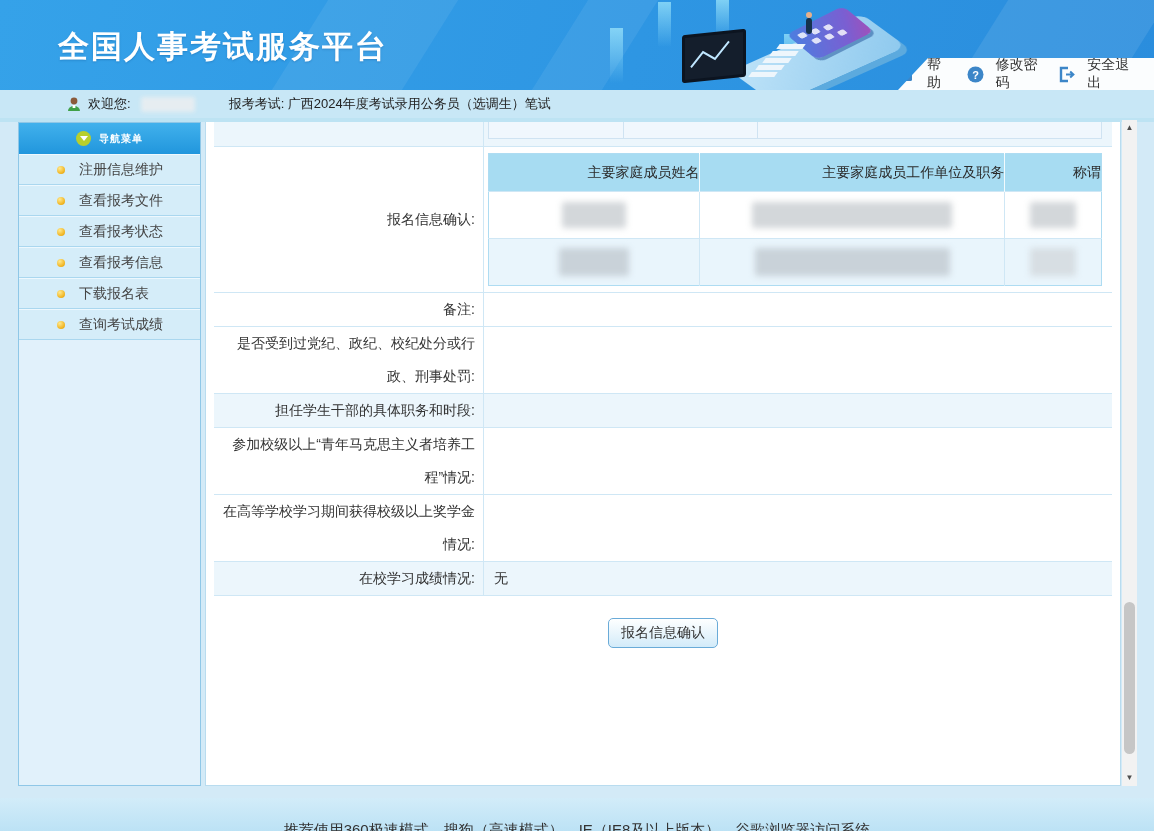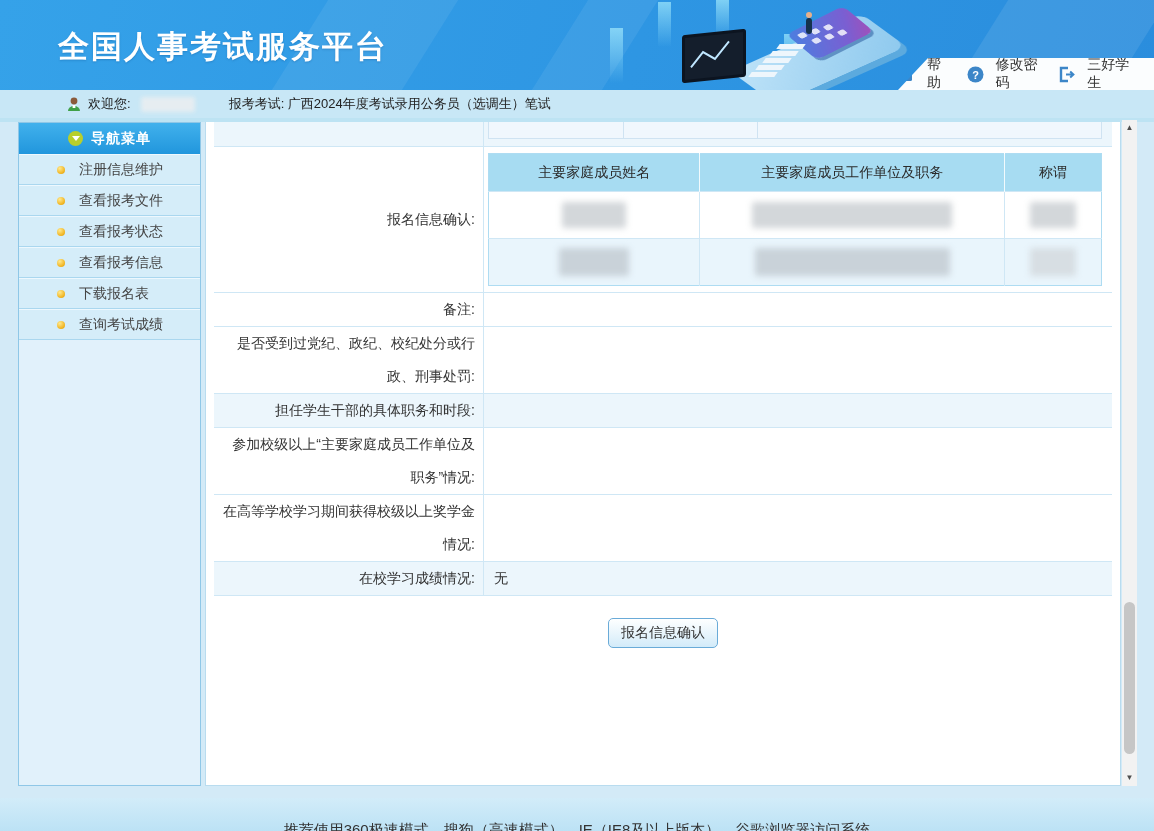--- a/index.html
+++ b/index.html
@@ -45,21 +45,21 @@
   .welcome-bar { position:absolute; top:90px; left:0; width:1154px; height:28px; background:#c8e7f6;
     display:flex; align-items:center; padding-left:66px; font-size:13px; color:#222; }
   .avatar { width:16px; height:16px; margin-right:6px; flex:none; }
   .name-blur { display:inline-block; width:54px; height:15px; background:#e6edf1; filter:blur(2px);
     margin:0 34px 0 10px; border-radius:2px; }
   .divider-strip { position:absolute; top:118px; left:0; width:1154px; height:4px; background:#bde3f3; }
 
   
   .sidebar { position:absolute; left:18px; top:122px; width:183px; height:664px; background:#e1f1fb;
     border:1px solid #8fc7e7; }
-  .nav-header { height:31px; background:linear-gradient(#41b1ec,#2196dd); color:#fff; font-size:14px;
+  .nav-header { height:31px; background:linear-gradient(#41b1ec,#2196dd); color:#fff; font-size:10px;
     font-weight:bold; display:flex; align-items:center; justify-content:center; gap:8px; letter-spacing:1px; }
   .nav-header .circ { width:15px; height:15px; border-radius:50%; background:#b8cf2c; display:flex;
     align-items:center; justify-content:center; }
   .nav-header .circ::after { content:""; border:4px solid transparent; border-top:5px solid #fff; margin-top:4px; }
   .nav-item { height:31px; background:#d5edf9; border-bottom:1px solid #aad7ef; border-top:1px solid #edf8fe;
     display:flex; align-items:center; padding-left:38px; gap:14px; font-size:14px; color:#444; cursor:pointer; }
   .bullet { width:8px; height:8px; border-radius:50%; flex:none;
     background:radial-gradient(circle at 35% 30%,#ffe98e,#f0b21d 70%,#c88a08); }
 
   
@@ -78,21 +78,21 @@
   .partial-row .flabel { border-right:1px solid #cfe7f5; }
   .fragment { flex:1; margin:0 10px 7px 4px; border:1px solid #cfe3f2; border-top:none; background:#f0f7fd; display:flex; }
   .fragment i { display:block; height:100%; border-right:1px solid #cfe3f2; }
   .fragment i:nth-child(1){ width:22%; } .fragment i:nth-child(2){ width:22%; } .fragment i:nth-child(3){ width:56%; border-right:none; }
 
   
   .family-row { min-height:144px; }
   .family-value { padding:6px 10px 6px 4px; display:block; }
   .inner-table { width:100%; border:1px solid #aedcf2; border-collapse:collapse; table-layout:fixed; }
   .inner-table th { background:#a7dcf2; height:38px; font-size:14px; font-weight:normal; color:#2b2b2b;
-    border-right:1px solid rgba(255,255,255,.85); text-align:center; }
+    border-right:1px solid rgba(255,255,255,.85); text-align:right; }
   .inner-table th:last-child { border-right:none; }
   .inner-table td { height:47px; text-align:center; border-top:1px solid #cfe7f5; border-right:1px solid #cfe7f5; }
   .inner-table td:last-child { border-right:none; }
   .inner-table tr.r2 td { background:#e9f5fc; }
   .col-name { width:34.5%; } .col-work { width:49.7%; } .col-rel { width:15.8%; }
   .blurbox { display:inline-block; background:#d3d7da; filter:blur(3px); border-radius:2px; vertical-align:middle; }
   .b-name1 { width:64px; height:26px; } .b-work1 { width:200px; height:26px; } .b-rel1 { width:46px; height:26px; }
   .b-name2 { width:70px; height:28px; background:#c9d2d9; } .b-work2 { width:195px; height:28px; background:#c9d2d9; }
   .b-rel2 { width:46px; height:28px; background:#d7dee3; }
 
@@ -166,21 +166,21 @@
         <circle cx="8.5" cy="8.5" r="8" fill="#3c86c8"></circle>
         <text x="8.5" y="12.5" font-size="11" font-weight="bold" fill="#fff" text-anchor="middle">?</text>
       </svg>
       <span>修改密码</span>
     </span>
     <span class="qlink">
       <svg class="qicon" viewBox="0 0 17 17">
         <path d="M10 2 H3 V15 H10" fill="none" stroke="#3c86c8" stroke-width="2.4"></path>
         <path d="M8 8.5 H15 M12.2 5.5 L15.4 8.5 L12.2 11.5" fill="none" stroke="#3c86c8" stroke-width="2"></path>
       </svg>
-      <span>三好学生</span>
+      <span>安全退出</span>
     </span>
   </div>
 </div>
 
 <div class="welcome-bar">
   <svg class="avatar" viewBox="0 0 16 16">
     <circle cx="8" cy="5" r="3.4" fill="#8a5a3b"></circle>
     <path d="M2 15 a6 5 0 0 1 12 0 Z" fill="#3fa048"></path>
     <rect x="6.6" y="9" width="2.8" height="3" fill="#fff"></rect>
   </svg>
@@ -275,21 +275,21 @@
       <div class="fvalue"></div>
     </div>
     <div class="frow alt" style="min-height:34px;">
       <div class="flabel">
           <span>担任学生干部的具体职务和时段:</span>
         </div>
       <div class="fvalue"></div>
     </div>
     <div class="frow" style="min-height:66px;">
       <div class="flabel">
-          <span>参加校级以上“主要家庭成员工作单位及职务”情况:</span>
+          <span>参加校级以上“青年马克思主义者培养工程”情况:</span>
         </div>
       <div class="fvalue"></div>
     </div>
     <div class="frow" style="min-height:66px;">
       <div class="flabel">
           <span>在高等学校学习期间获得校级以上奖学金情况:</span>
         </div>
       <div class="fvalue"></div>
     </div>
     <div class="frow alt" style="min-height:34px;">

